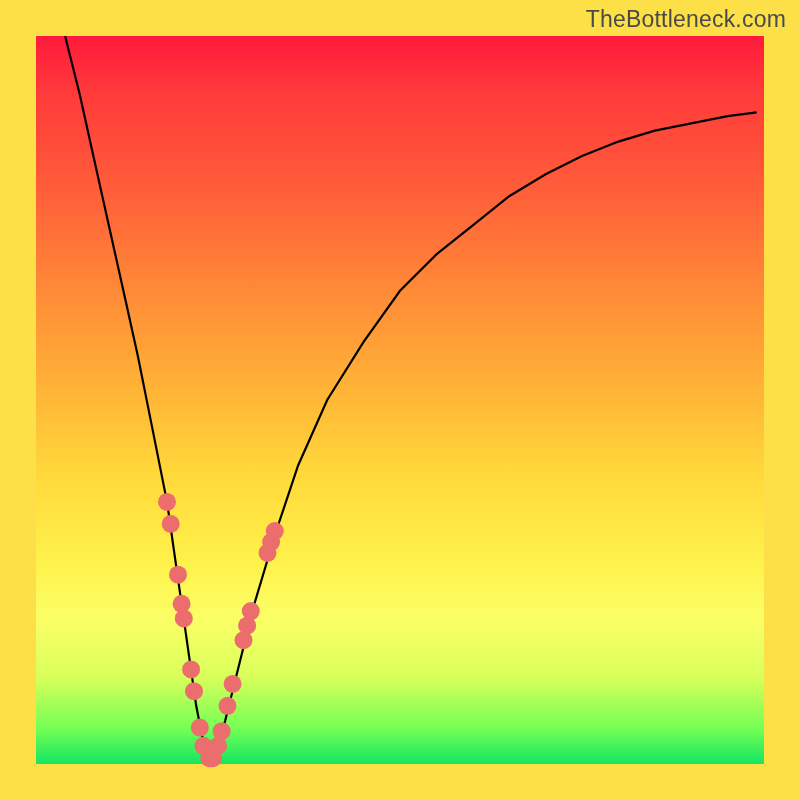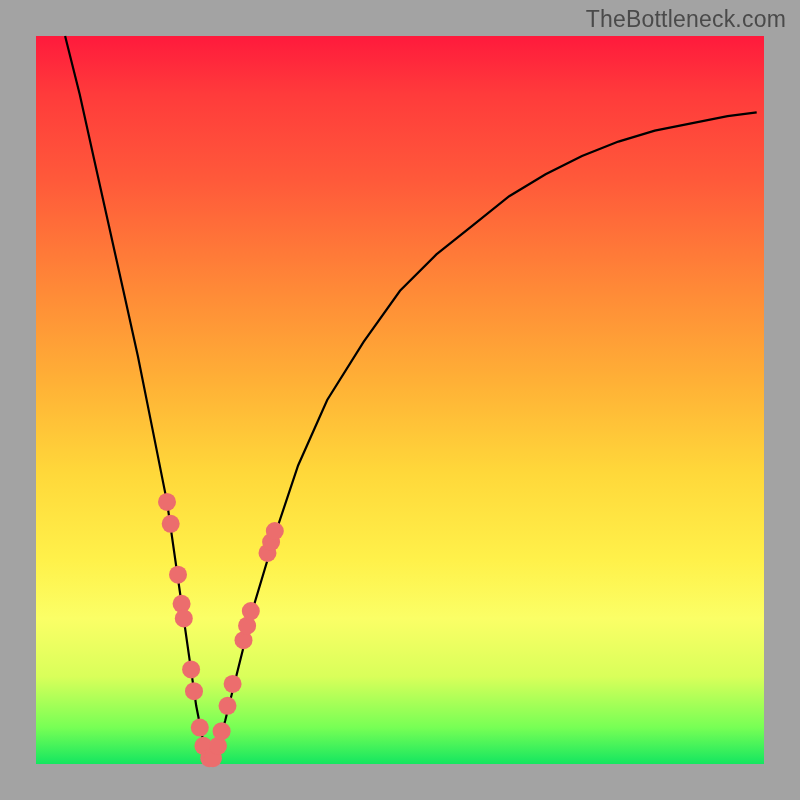--- a/index.html
+++ b/index.html
@@ -9,21 +9,21 @@
     height: 800px;
     overflow: hidden;
     background: #000;
     font-family: Arial, Helvetica, sans-serif;
   }
   .frame {
     position: absolute;
     top: 0; left: 0;
     width: 800px;
     height: 800px;
-    background: #a3a3a3;
+    background: #fde047;
   }
   .plot-area {
     position: absolute;
     top: 36px;
     left: 36px;
     width: 728px;
     height: 728px;
     
     background: linear-gradient(to bottom,
       #ff1a3c 0%,

